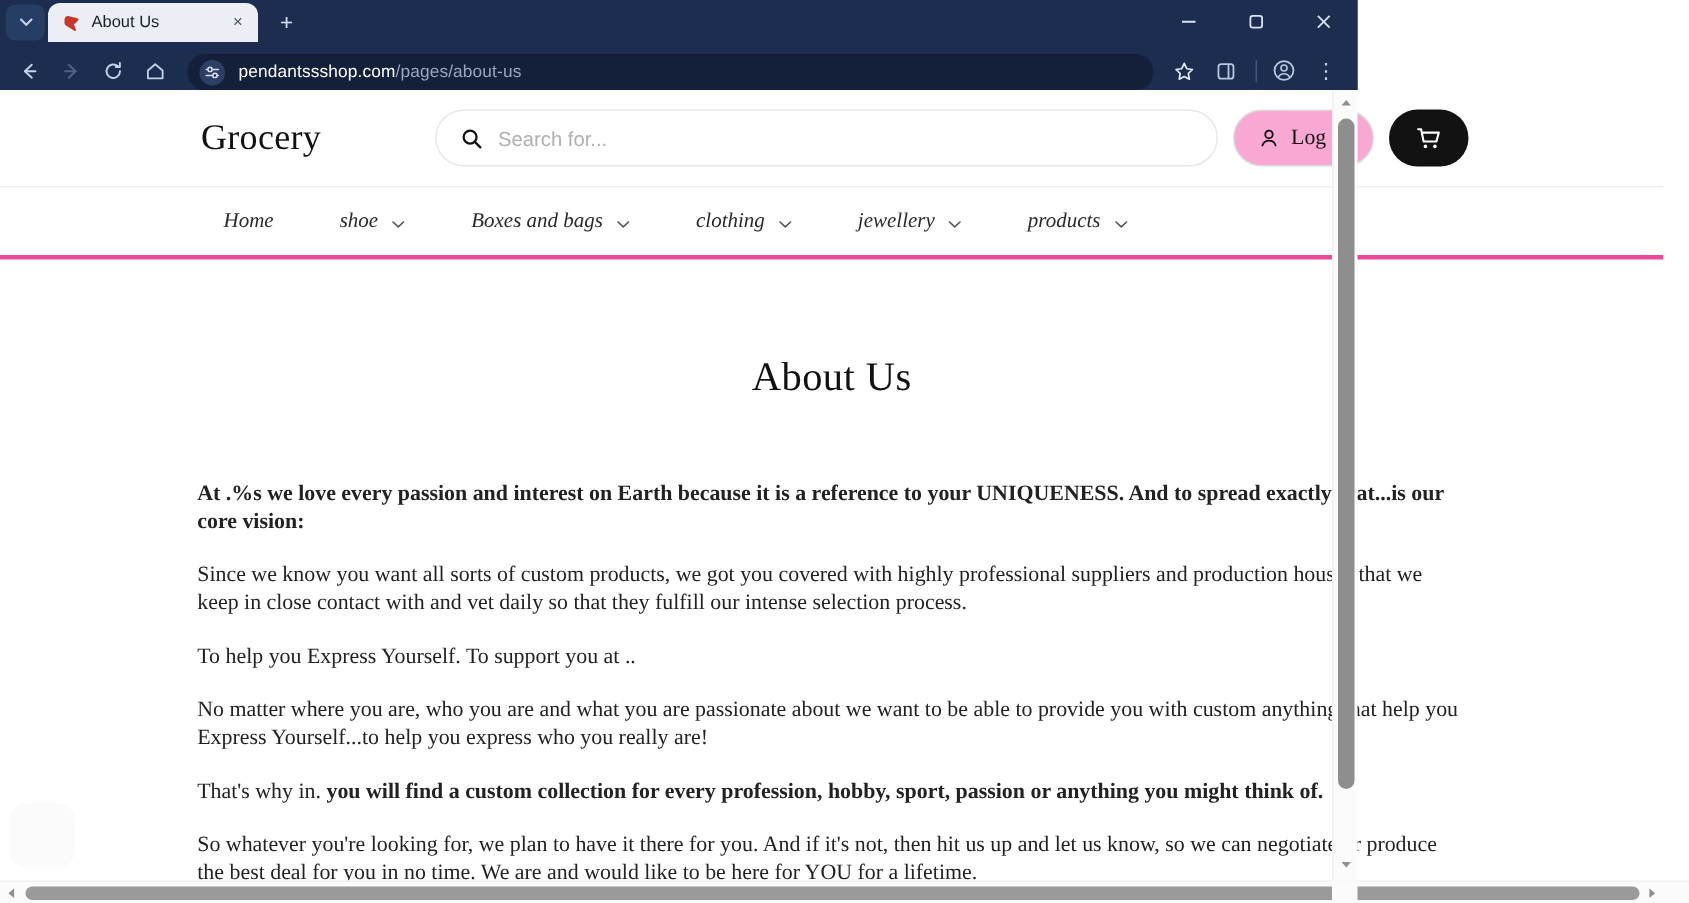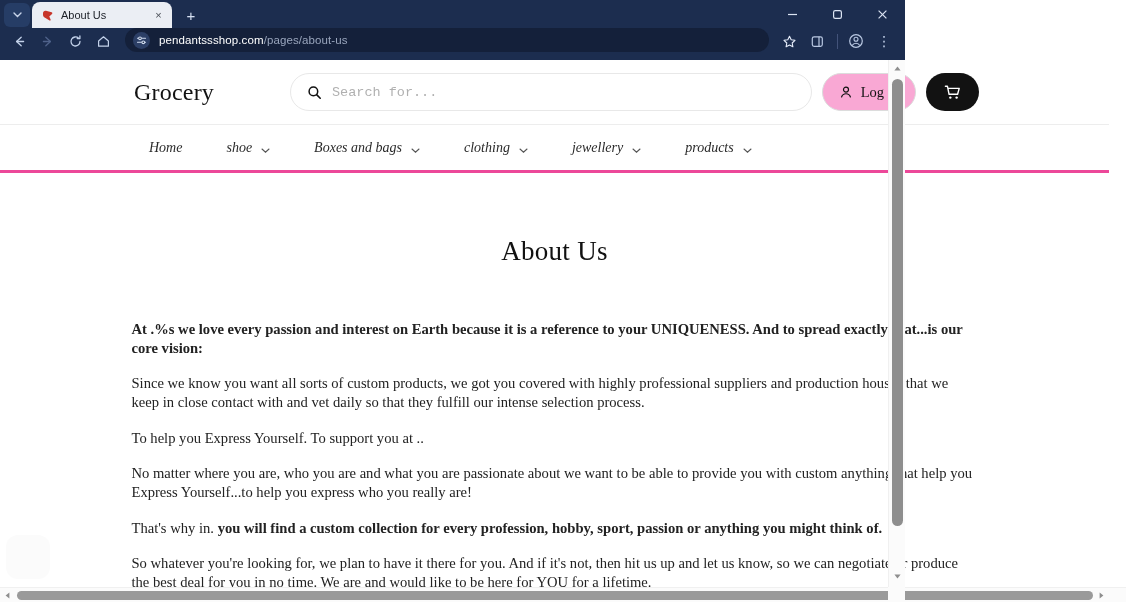--- a/index.html
+++ b/index.html
@@ -51,21 +51,21 @@
     position: absolute; right: 0; top: 0; height: 28px;
     display: flex; align-items: center;
   }
   .wincontrols .wc {
     width: 45px; height: 28px; display: flex; align-items: center; justify-content: center;
     color: #dbe4f3; font-size: 12px;
   }
 
   .toolbar {
     height: 32px; background: #1c2d4f;
-    display: flex; align-items: flex-start; padding: 0 6px;
+    display: flex; align-items: flex-end; padding: 0 6px;
   }
   .tb-btn {
     width: 26px; height: 26px; border-radius: 50%;
     display: flex; align-items: center; justify-content: center;
     color: #b9c8e2; margin-right: 2px;
   }
   .tb-btn.disabled { color: #4f628a; }
   .omnibox {
     flex: 1; height: 24px; background: #14203a; border-radius: 13px;
     display: flex; align-items: center; padding: 0 8px; margin: 0 7px;
@@ -102,21 +102,21 @@
     width: 156px; flex: 0 0 156px;
   }
   .search-wrap {
     flex: 1; height: 38px; border: 1px solid #e8e8e8; border-radius: 19px;
     display: flex; align-items: center; padding: 0 16px; background: #fff;
     max-width: 537px;
   }
   .search-icon { width: 15px; height: 15px; flex: 0 0 15px; margin-right: 10px; }
   .search-input {
     border: none; outline: none; flex: 1; font-size: 13.5px;
-    color: #1d4ed8; font-family: Liberation Mono, monospace; background: transparent;
+    color: #1d4ed8; font-family: Liberation Sans, sans-serif; background: transparent;
   }
   .search-input::placeholder { color: #b0b0b0; }
   .header-actions { display: flex; align-items: center; margin-left: 10px; }
   .login-btn {
     height: 38px; min-width: 93px; border: 1px solid #dcdcdc; border-radius: 19px;
     background: #f9a8d4; display: flex; align-items: center; 
     padding: 0 16px; margin-right: 10px;
   }
   .login-btn .user-icon { width: 14px; height: 14px; margin-right: 8px; }
   .login-btn .login-label {

